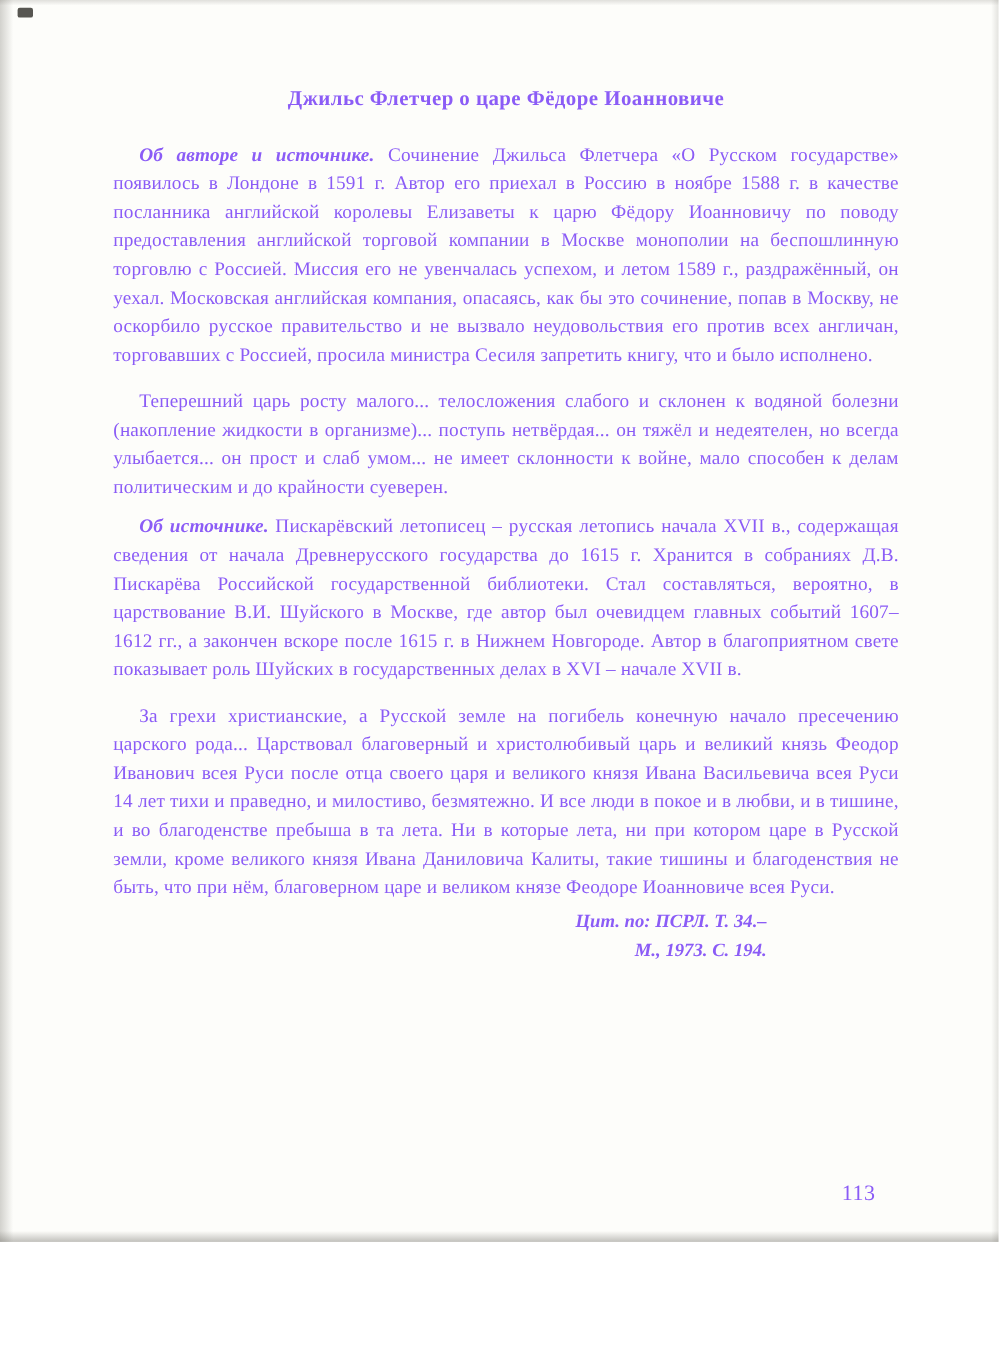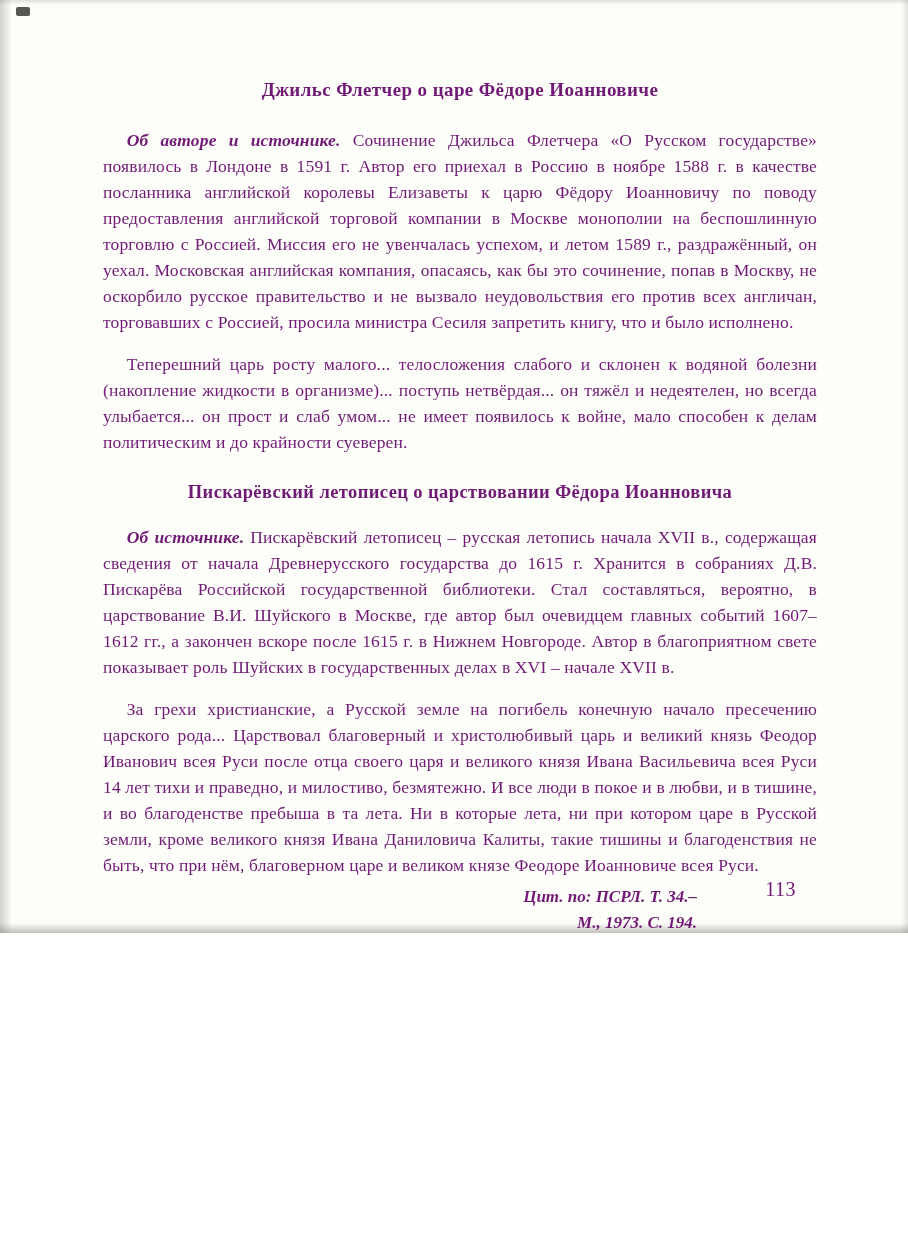--- a/index.html
+++ b/index.html
@@ -3,25 +3,25 @@
 <meta charset="utf-8">
 <style>
   html, body {
     margin: 0;
     padding: 0;
     background: #ffffff;
   }
   .sheet {
     position: relative;
     width: 908px;
-    height: 933px;
+    height: 1129px;
     background: #fdfdfa;
     overflow: hidden;
     font-family: "Liberation Serif", "DejaVu Serif", serif;
-    color: #701a75;
+    color: #8b5cf6;
   }
   
   .edge-left {
     position: absolute; left: 0; top: 0; bottom: 0; width: 12px;
     background: linear-gradient(to right, rgba(110,108,100,0.30), rgba(255,255,255,0));
     pointer-events: none;
   }
   .edge-bottom {
     position: absolute; left: 0; right: 0; bottom: 0; height: 10px;
     background: linear-gradient(to top, rgba(95,93,86,0.38), rgba(255,255,255,0));
@@ -106,24 +106,23 @@
   <div class="corner-mark"></div>
 
   <div class="content">
 
     <h1 class="doc-title">
       <span class="line">Джильс Флетчер о царе Фёдоре Иоанновиче</span>
     </h1>
 
     <p class="body-par"><span class="lead">Об авторе и источнике.</span><span> Сочинение Джильса Флетчера «О Русском государстве» появилось в Лондоне в 1591 г. Автор его приехал в Россию в ноябре 1588 г. в качестве посланника английской королевы Елизаветы к царю Фёдору Иоанновичу по поводу предоставления английской торговой компании в Москве монополии на беспошлинную торговлю с Россией. Миссия его не увенчалась успехом, и летом 1589 г., раздражённый, он уехал. Московская английская компания, опасаясь, как бы это сочинение, попав в Москву, не оскорбило русское правительство и не вызвало неудовольствия его против всех англичан, торговавших с Россией, просила министра Сесиля запретить книгу, что и было исполнено.</span></p>
 
-    <p class="body-par quote-par">Теперешний царь росту малого... телосложения слабого и склонен к водяной болезни (накопление жидкости в организме)... поступь нетвёрдая... он тяжёл и недеятелен, но всегда улыбается... он прост и слаб умом... не имеет появилось к войне, мало способен к делам политическим и до крайности суеверен.</p>
+    <p class="body-par quote-par">Теперешний царь росту малого... телосложения слабого и склонен к водяной болезни (накопление жидкости в организме)... поступь нетвёрдая... он тяжёл и недеятелен, но всегда улыбается... он прост и слаб умом... не имеет склонности к войне, мало способен к делам политическим и до крайности суеверен.</p>
 
 
-    <h2 class="doc-title second">Пискарёвский летописец о царствовании Фёдора Иоанновича</h2>
 
     <p class="body-par"><span class="lead">Об источнике.</span><span> Пискарёвский летописец – русская летопись начала XVII в., содержащая сведения от начала Древнерусского государства до 1615 г. Хранится в собраниях Д.В. Пискарёва Российской государственной библиотеки. Стал составляться, вероятно, в царствование В.И. Шуйского в Москве, где автор был очевидцем главных событий 1607–1612 гг., а закончен вскоре после 1615 г. в Нижнем Новгороде. Автор в благоприятном свете показывает роль Шуйских в государственных делах в XVI – начале XVII в.</span></p>
 
     <p class="body-par quote-par">За грехи христианские, а Русской земле на погибель конечную начало пресечению царского рода... Царствовал благоверный и христолюбивый царь и великий князь Феодор Иванович всея Руси после отца своего царя и великого князя Ивана Васильевича всея Руси 14 лет тихи и праведно, и милостиво, безмятежно. И все люди в покое и в любви, и в тишине, и во благоденстве пребыша в та лета. Ни в которые лета, ни при котором царе в Русской земли, кроме великого князя Ивана Даниловича Калиты, такие тишины и благоденствия не быть, что при нём, благоверном царе и великом князе Феодоре Иоанновиче всея Руси.</p>
 
     <div class="citation indented-right">
       <span class="line">Цит. по: ПСРЛ. Т. 34.–</span>
       <span class="line">М., 1973. С. 194.</span>
     </div>
 

